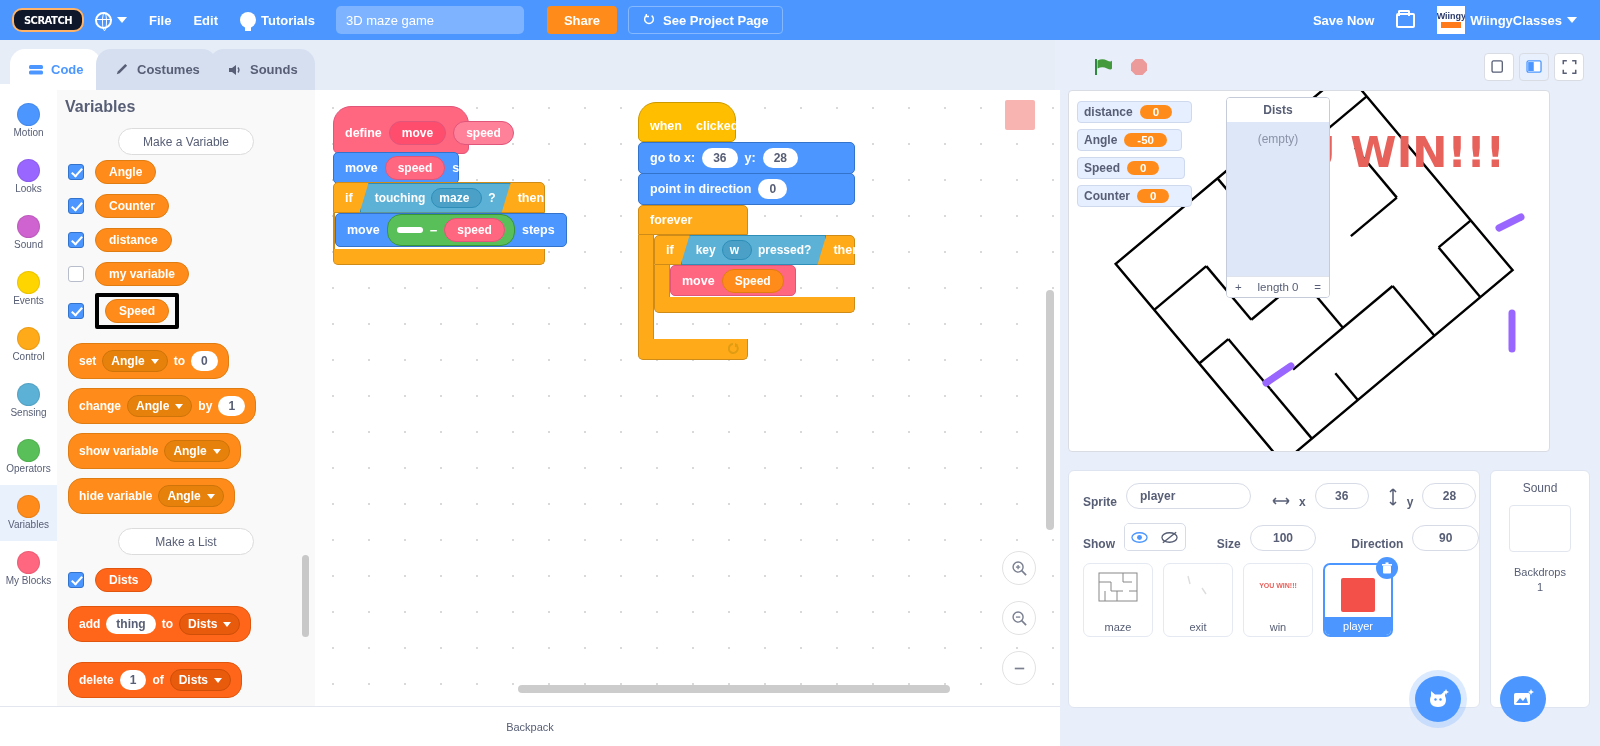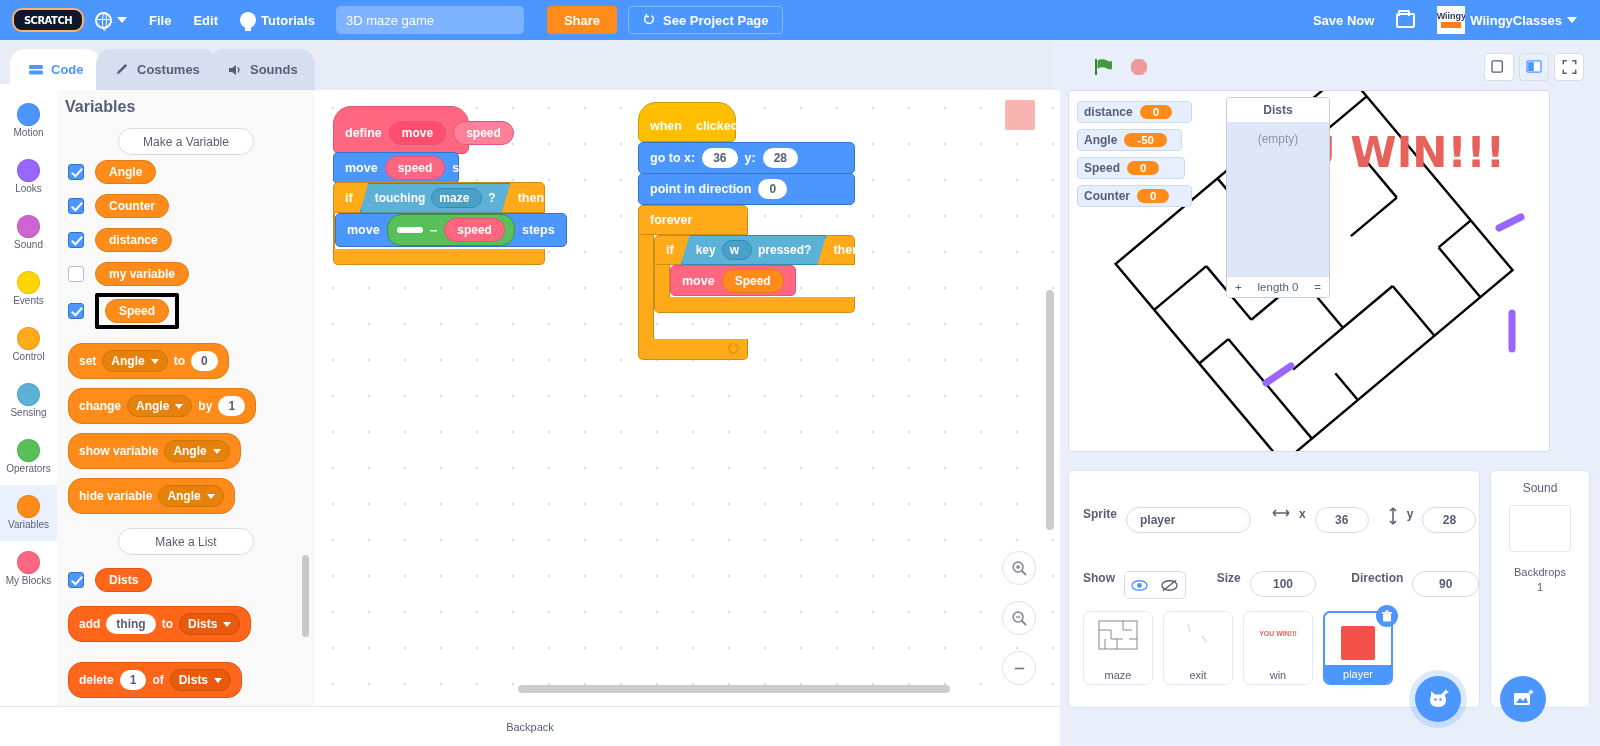--- a/index.html
+++ b/index.html
@@ -157,21 +157,21 @@
   }
   .lm-head { text-align: center; font-size: 12px; font-weight: bold; color: #575e75; padding: 5px 0; background: #fff; }
   .lm-body { flex: 1; background: #dde7f7; display: flex; align-items: flex-start; justify-content: center; padding-top: 10px; font-size: 12px; color: #8a93a8; }
   .lm-foot { display: flex; align-items: center; justify-content: space-between; padding: 4px 8px; font-size: 11.5px; color: #575e75; background: #fff; border-top: 1px solid #dfe3ec; }
 
   
   .spritepanel {
     position: absolute; left: 1068px; top: 470px; width: 412px; height: 238px;
     background: #fff; border-radius: 6px; border: 1px solid #dfe5f0;
   }
-  .sp-row { display: flex; align-items: flex-start; gap: 9px; padding: 12px 0 0 14px; font-size: 12px; color: #575e75; font-weight: bold; margin-top: 24px; }
+  .sp-row { display: flex; align-items: flex-end; gap: 9px; padding: 12px 0 0 14px; font-size: 12px; color: #575e75; font-weight: bold; }
   .sp-field { border: 1px solid #d6dbe6; border-radius: 14px; height: 26px; display: flex; align-items: center; padding: 0 13px; font-size: 12px; color: #575e75; background: #fff; }
   .sp-toggle { display: flex; border: 1px solid #d6dbe6; border-radius: 5px; overflow: hidden; }
   .sp-toggle > div { width: 34px; height: 26px; display: flex; align-items: center; justify-content: center; cursor: pointer; }
   .sprites { display: flex; gap: 10px; padding: 12px 0 0 14px; }
   .sprite-card {
     width: 70px; height: 74px; background: #fff; border: 1px solid #e4e9f2; border-radius: 7px;
     display: flex; flex-direction: column; align-items: center; justify-content: space-between;
     padding: 6px 0 0 0; position: relative; cursor: pointer;
   }
   .sprite-card.sel { border: 2px solid #4c97ff; }

